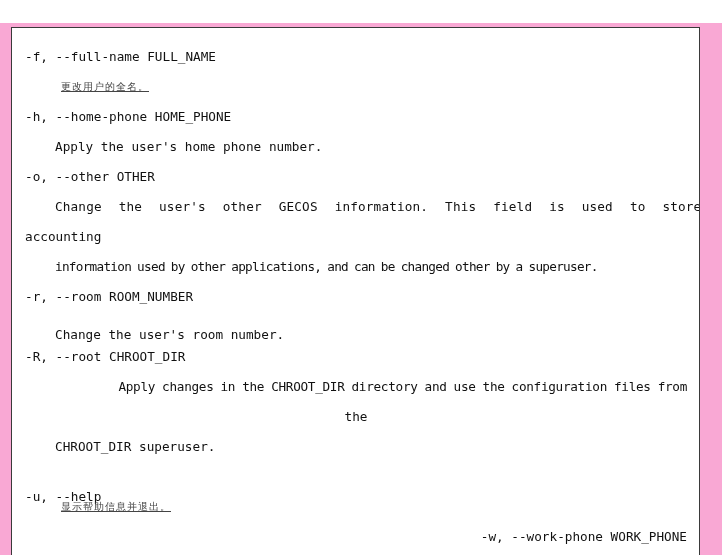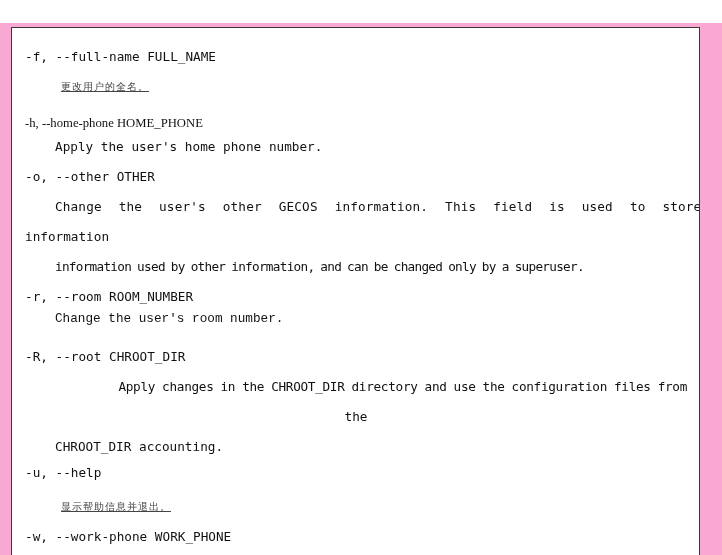--- a/index.html
+++ b/index.html
@@ -101,31 +101,31 @@
   }
 </style>
 </head>
 <body>
 
 <div id="page">
   <div id="frame">
     <div id="lines">
         <div class="line opt" style="top: 14px;">-f, --full-name FULL_NAME</div>
         <div class="line cjk" style="top: 44px;">更改用户的全名。</div>
-        <div class="line opt" style="top: 80px; font-family: Liberation Serif, serif;">-h, --home-phone HOME_PHONE</div>
+        <div class="line opt" style="top: 74px;">-h, --home-phone HOME_PHONE</div>
         <div class="line desc" style="top: 104px;">Apply the user's home phone number.</div>
         <div class="line opt" style="top: 134px;">-o, --other OTHER</div>
         <div class="line desc justified" style="top: 164px;">Change the user's other GECOS information. This field is used to store</div>
-        <div class="line cont" style="top: 194px;">information</div>
-        <div class="line desc condensed" style="top: 224px;">information used by other information, and can be changed only by a superuser.</div>
+        <div class="line cont" style="top: 194px;">accounting</div>
+        <div class="line desc condensed" style="top: 224px;">information used by other applications, and can be changed other by a superuser.</div>
         <div class="line opt" style="top: 254px;">-r, --room ROOM_NUMBER</div>
-        <div class="line desc" style="top: 276px; font-family: Liberation Mono, monospace;">Change the user's room number.</div>
+        <div class="line desc" style="top: 292px;">Change the user's room number.</div>
         <div class="line opt" style="top: 314px;">-R, --root CHROOT_DIR</div>
         <div class="line desc condensed-soft" style="top: 344px;">Apply changes in the CHROOT_DIR directory and use the configuration files from</div>
         <div class="line cont" style="top: 374px; text-align: center;">the</div>
-        <div class="line desc" style="top: 404px;">CHROOT_DIR accounting.</div>
-        <div class="line opt" style="top: 430px;">-u, --help</div>
+        <div class="line desc" style="top: 404px;">CHROOT_DIR superuser.</div>
+        <div class="line opt" style="top: 454px;">-u, --help</div>
         <div class="line cjk" style="top: 464px;">显示帮助信息并退出。</div>
-        <div class="line opt" style="top: 494px;">-w, --work-phone WORK_PHONE</div>
+        <div class="line opt" style="top: 494px; text-align: right;">-w, --work-phone WORK_PHONE</div>
         <div class="line desc" style="top: 524px;">Change the user's office phone number.</div>
       </div>
   </div>
 </div>
 
 </body></html>

